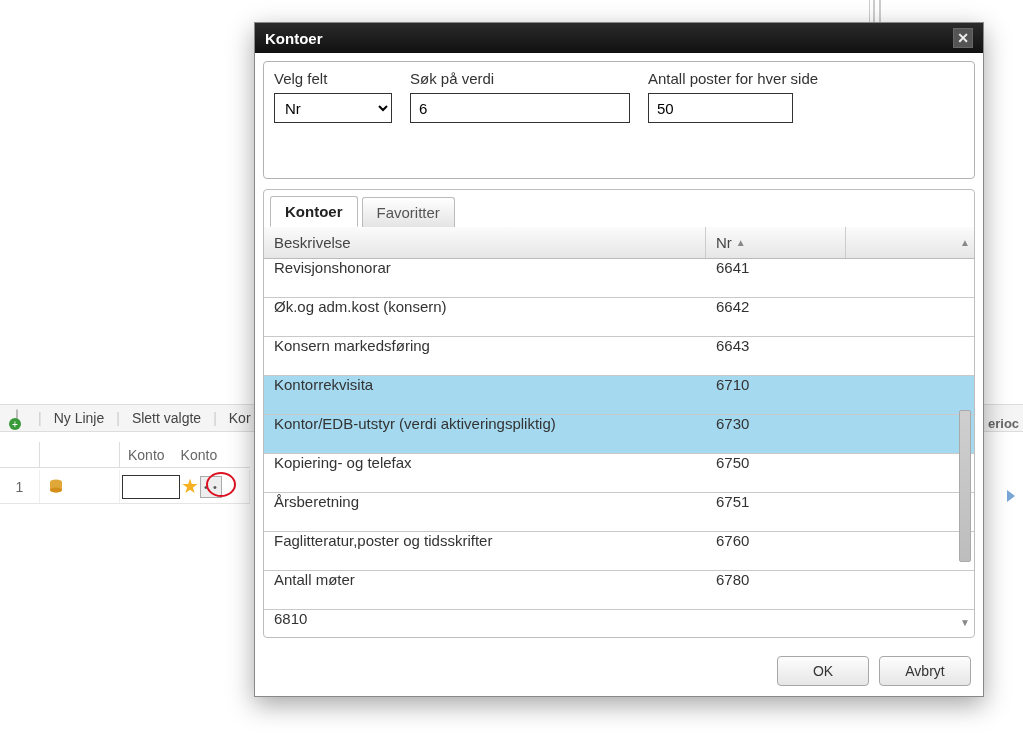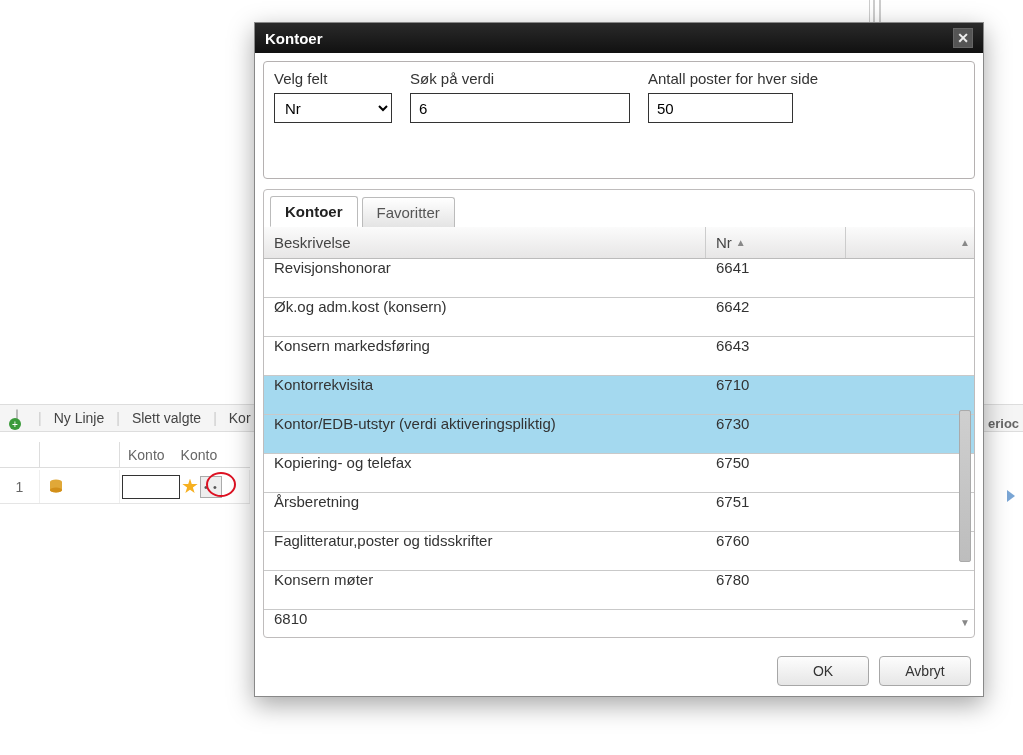--- a/index.html
+++ b/index.html
@@ -204,21 +204,21 @@
             </div>
             <div class="grid-row">
               <div class="gc-beskr">Årsberetning</div>
               <div class="gc-nr">6751</div>
             </div>
             <div class="grid-row">
               <div class="gc-beskr">Faglitteratur,poster og tidsskrifter</div>
               <div class="gc-nr">6760</div>
             </div>
             <div class="grid-row">
-              <div class="gc-beskr">Konsern møter</div>
+              <div class="gc-beskr">Antall møter</div>
               <div class="gc-nr">6780</div>
             </div>
             <div class="grid-row">
               <div class="gc-nr">6810</div>
             </div>
           </div>
         <div class="vscroll">
           <div class="arw">▲</div>
           <div class="vs-track">
               <div class="vs-thumb" style="top:44%; height:42%;"></div>

